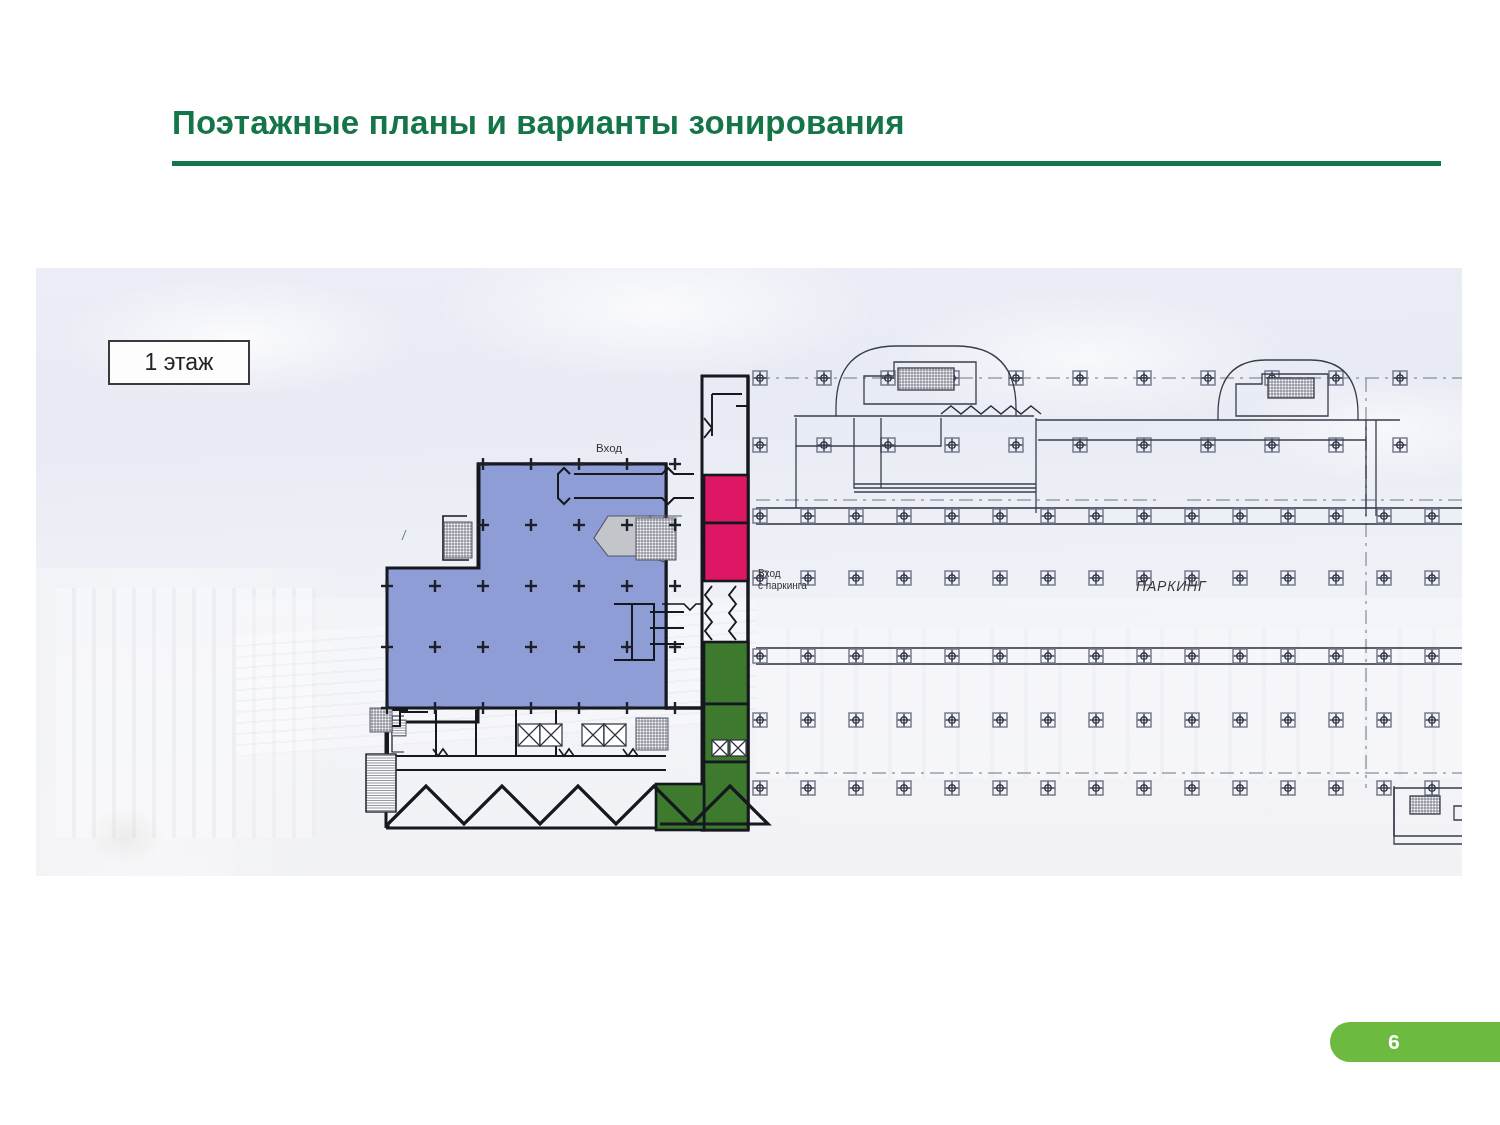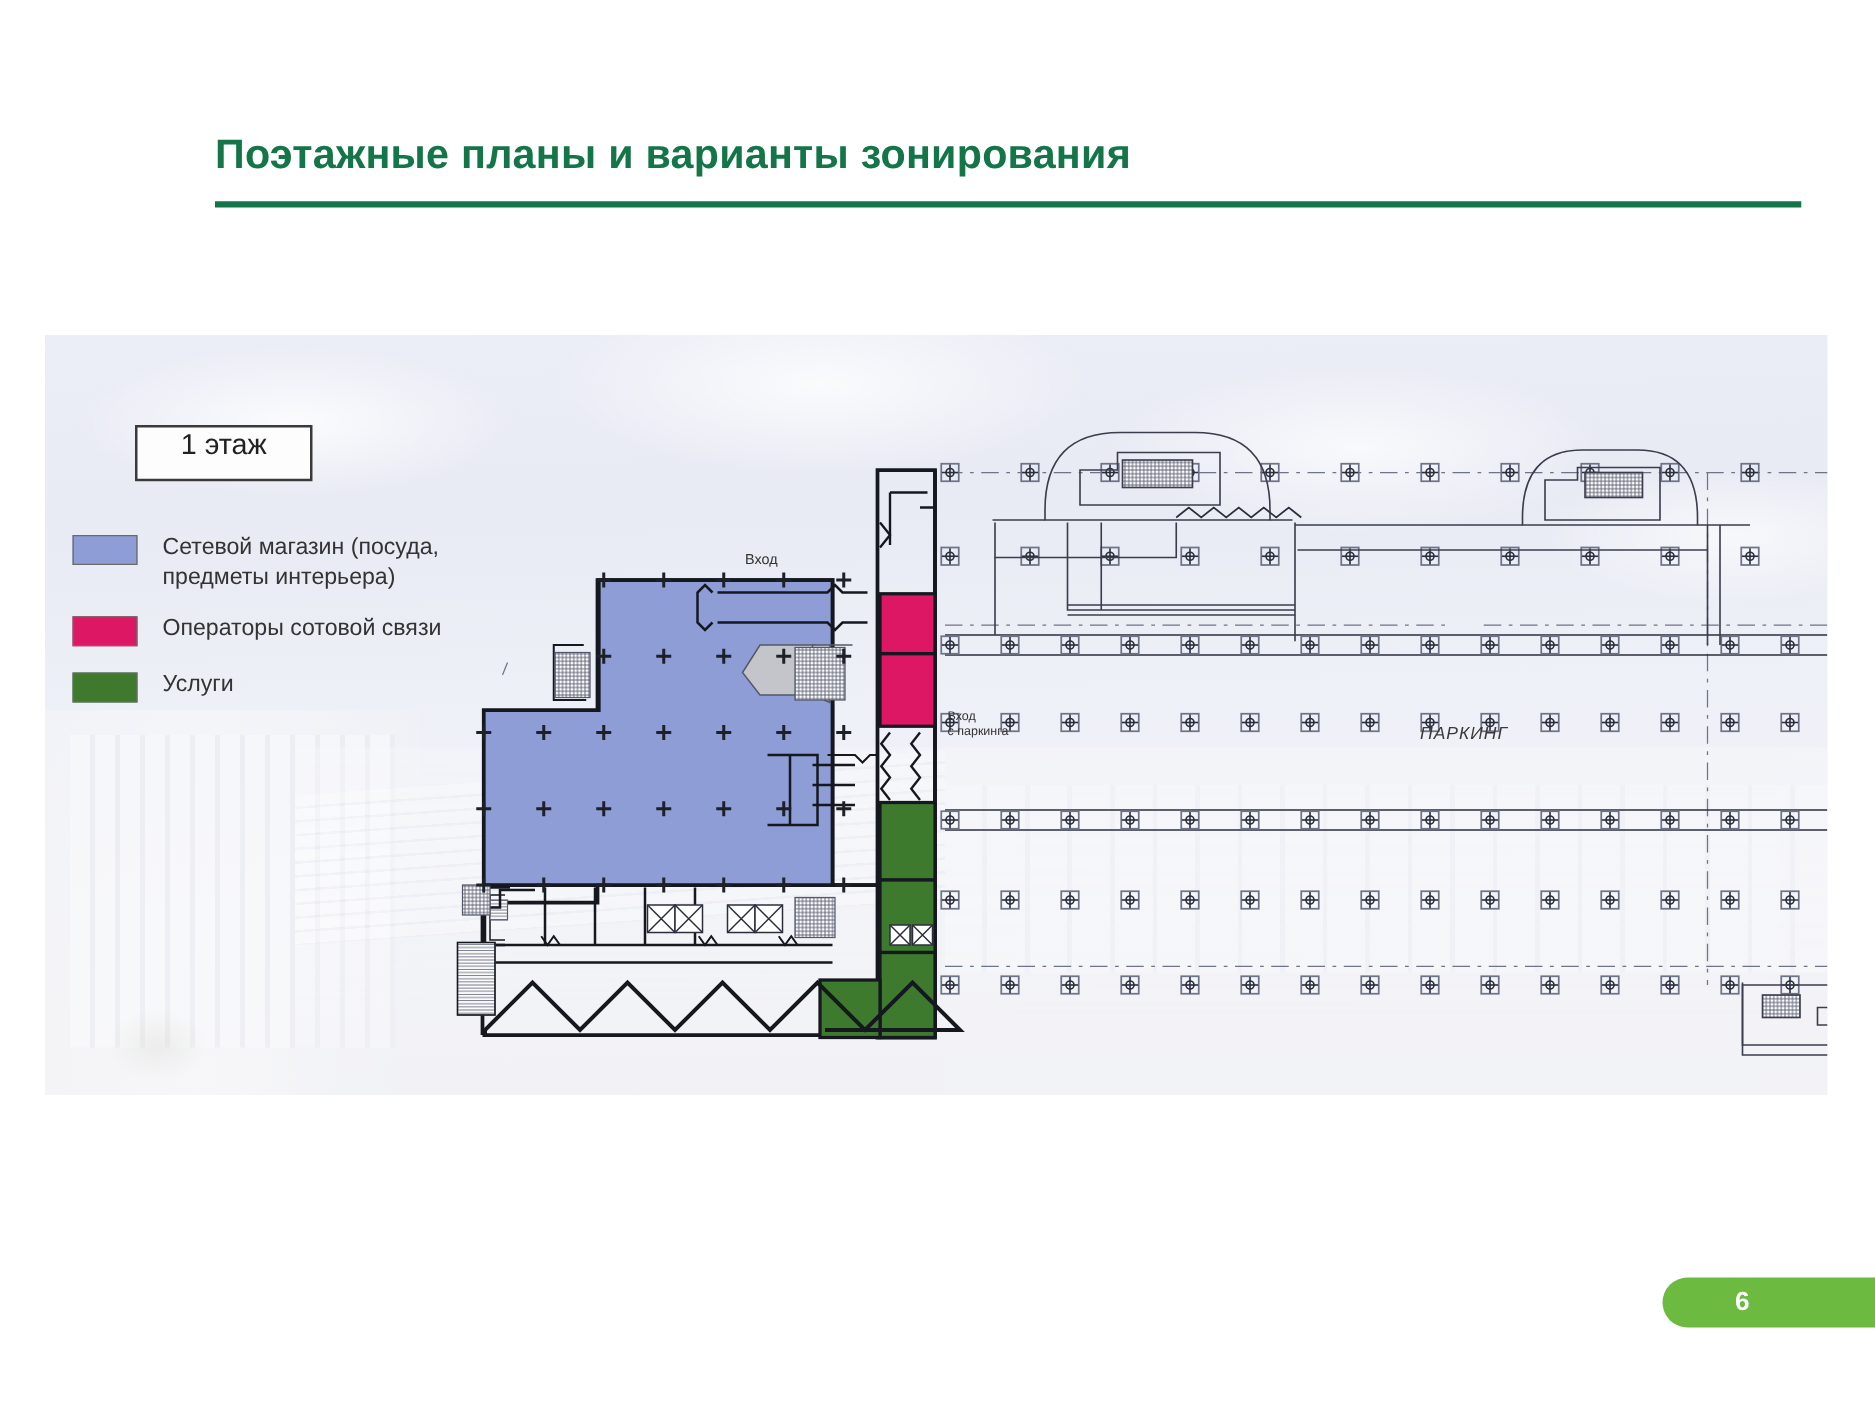--- a/index.html
+++ b/index.html
@@ -93,21 +93,21 @@
     background:radial-gradient(ellipse 55px 40px at 60px 48px,rgba(205,208,196,.55),rgba(235,236,238,0) 72%);
   }
 
   
   #floor-box{
     position:absolute;
     left:72px; top:72px;
     width:138px;height:41px;
     background:#fdfdfd;
     border:2.5px solid #3a3a3a;
-    display:flex;align-items:flex-start;justify-content:center;
+    display:flex;align-items:center;justify-content:center;
     font-size:23px;color:#222;
   }
 
   
   #legend{
     position:absolute;
     left:22px; top:157px;
     width:300px;
   }
   .legend-row{display:flex;align-items:flex-start;margin-bottom:18px;}
@@ -438,41 +438,20 @@
         <use href="#colsm" x="639" y="440"></use>
       </g>
 
     <path d="M366 272 l4 -10" stroke="#6e7488" stroke-width="1" fill="none"></path>
   </svg>
 
   <div id="floor-box">
     <span>1 этаж</span>
   </div>
 
-  <div id="legend">
-
-    <div class="legend-row">
-      <div class="legend-swatch" style="background: rgb(142, 157, 214);"></div>
-      <div class="legend-label">Сетевой магазин
-(посуда, предметы
-интерьера)</div>
-    </div>
-
-    <div class="legend-row">
-      <div class="legend-swatch" style="background: rgb(221, 23, 100);"></div>
-      <div class="legend-label">Операторы
-сотовой связи</div>
-    </div>
-
-    <div class="legend-row">
-      <div class="legend-swatch" style="background: rgb(61, 122, 46);"></div>
-      <div class="legend-label">Услуги</div>
-    </div>
-
-  </div>
 
   <div class="plan-text" id="label-vhod">Вход</div>
   <div class="plan-text" id="label-vhod-park">Вход
 с паркинга</div>
   <div class="plan-text" id="label-parking">ПАРКИНГ</div>
 
 </div>
 
 <div id="page-badge" style="background: rgb(108, 186, 63);">
   <span>6</span>

